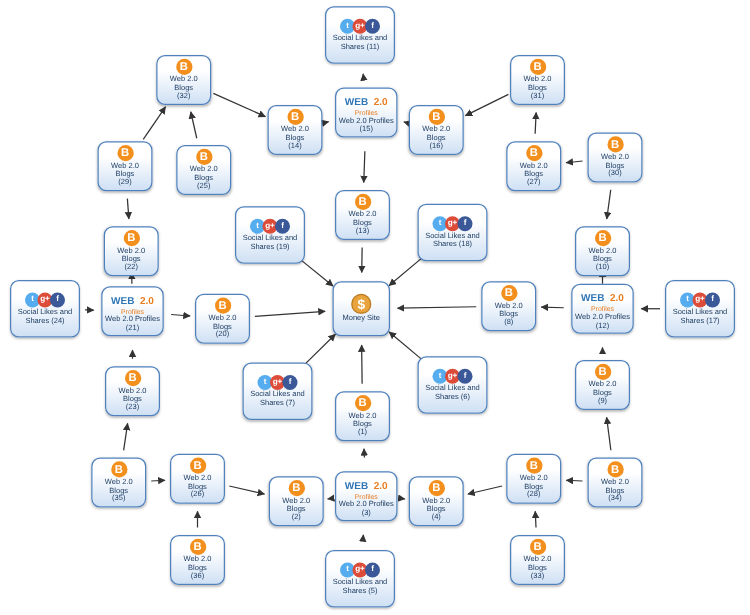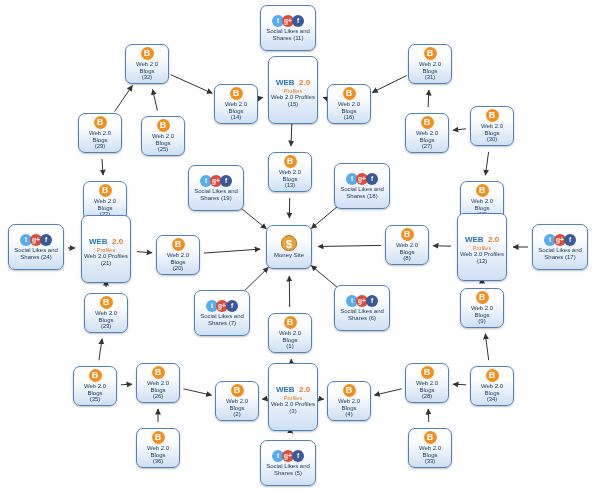--- a/index.html
+++ b/index.html
@@ -11,21 +11,21 @@
     position:absolute;transform:translate(-50%,-50%);z-index:2;
     border:1.5px solid var(--node-border,#4f81bd);border-radius:7px;
     background:linear-gradient(180deg,#ffffff 30%,var(--node-fill-bottom,#cfe0f4));
     display:flex;flex-direction:column;align-items:center;justify-content:center;
     text-align:center;box-shadow:0 1px 2px rgba(0,0,0,.25);padding:2px;box-sizing:border-box;
   }
   .node .lbl,.node .cnt{font-size:6px;line-height:1.15;color:var(--label,#17375e);display:block;}
   .node.blogs{width:44px;height:40px;}
   .bicon{width:13px;height:13px;border-radius:50%;background:var(--blogger-orange,#f38f1d);
     color:#fff;font-weight:bold;font-size:9px;line-height:13px;display:block;margin:0 auto 1px;}
-  .node.profiles{width:50px;height:68px;}
+  .node.profiles{width:50px;height:40px;}
   .logo{display:block;line-height:1;}
   .logo .w{color:var(--web-blue,#2e75b6);font-size:8px;}
   .logo .o{color:var(--web-orange,#e97c1e);font-size:8px;}
   .logo .p{display:block;color:var(--web-orange,#e97c1e);font-size:5.5px;font-style:normal;margin-top:1px;}
   .node.social{width:56px;height:46px;}
   .icons{display:flex;justify-content:center;margin-bottom:1px;}
   .si{width:12px;height:12px;border-radius:50%;color:#fff;font-size:6.5px;line-height:12px;
     font-style:normal;font-weight:bold;margin:0 -1px;display:block;text-align:center;}
   .tw{background:var(--twitter,#55acee);}
   .gp{background:var(--gplus,#dd4b39);}

